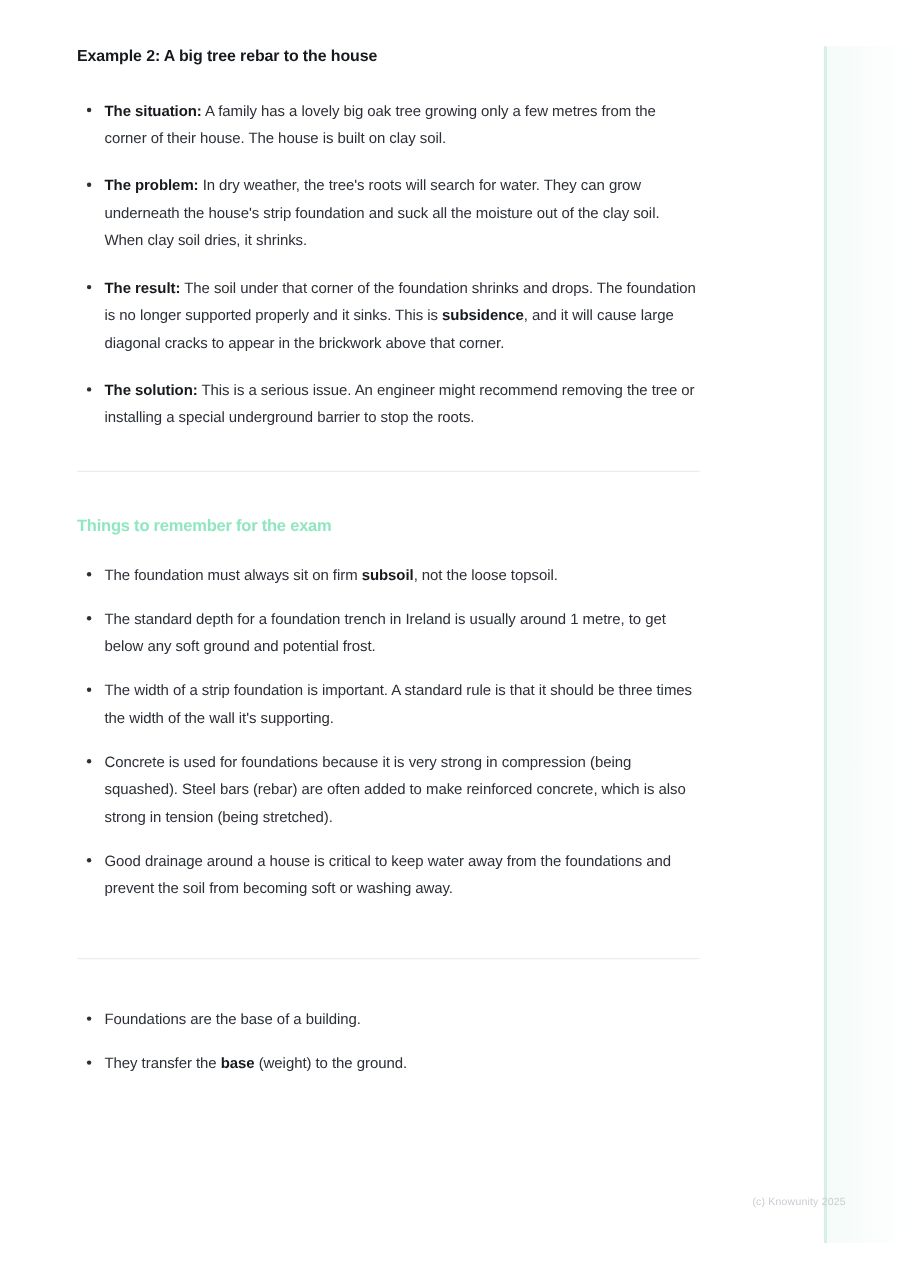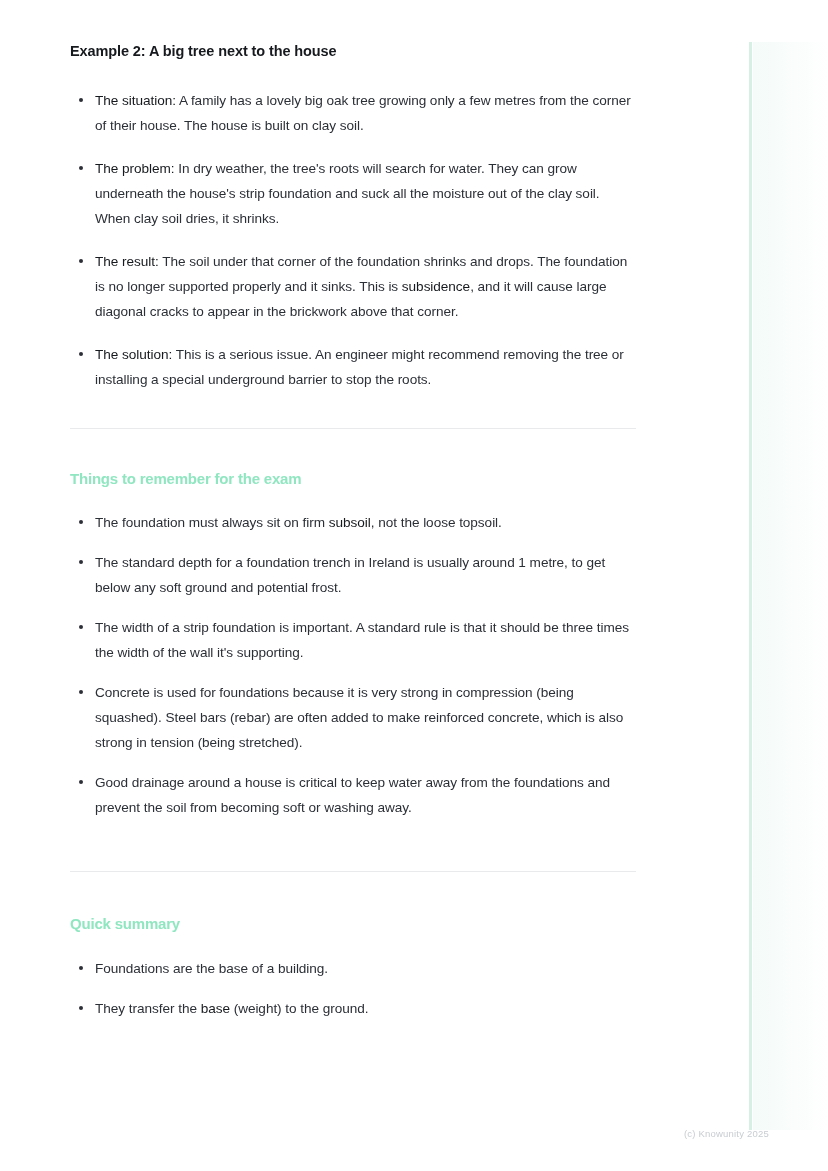--- a/index.html
+++ b/index.html
@@ -94,58 +94,58 @@
     top: 10px;
     width: 4px;
     height: 4px;
     border-radius: 50%;
     background: #2b2f36;
   }
   ul.bullets.tight > li {
     margin-bottom: 15px;
   }
   ul.bullets b {
-    font-weight: normal;
+    font-weight: bold;
     color: #16191d;
   }
 
   
   .divider {
     height: 1px;
     background: #e9eaec;
     margin: 0;
     border: 0;
   }
 
   .gap-before-divider { height: 36px; }
   .gap-after-divider  { height: 40px; }
   .gap-before-divider2 { height: 36px; }
   .gap-after-divider2  { height: 42px; }
 
   
   #watermark {
     position: absolute;
-    top: 1128px;
+    top: 1087px;
     left: 684px;
     font-size: 9.5px;
     color: #c8ccd1;
     letter-spacing: 0.2px;
     white-space: nowrap;
   }
 </style>
 </head>
 <body>
 
 <div id="right-panel"></div>
 <div id="right-rule"></div>
 
 <div id="page">
   <div class="content">
 
-    <h2 class="sec-title">Example 2: A big tree next to the house</h2>
+    <h2 class="sec-title">Example 2: A big tree rebar to the house</h2>
 
     <ul class="bullets">
       <li>
         <b>The situation:</b><span> A family has a lovely big oak tree growing only a few metres from the corner of their house. The house is built on clay soil.</span>
       </li>
       <li>
         <b>The problem:</b><span> In dry weather, the tree's roots will search for water. They can grow underneath the house's strip foundation and suck all the moisture out of the clay soil. When clay soil dries, it shrinks.</span>
       </li>
       <li>
         <b>The result:</b><span> The soil under that corner of the foundation shrinks and drops. The foundation is no longer supported properly and it sinks. This is </span><b>subsidence</b><span>, and it will cause large diagonal cracks to appear in the brickwork above that corner.</span>
@@ -176,21 +176,20 @@
       </li>
       <li>
         <span>Good drainage around a house is critical to keep water away from the foundations and prevent the soil from becoming soft or washing away.</span>
       </li>
     </ul>
 
     <div class="gap-before-divider2"></div>
     <hr class="divider">
     <div class="gap-after-divider2"></div>
 
-    <h3 class="mint-heading">Quick summary</h3>
 
     <ul class="bullets tight">
       <li>
         <span>Foundations are the base of a building.</span>
       </li>
       <li>
         <span>They transfer the </span><b>base</b><span> (weight) to the ground.</span>
       </li>
 
     </ul>

